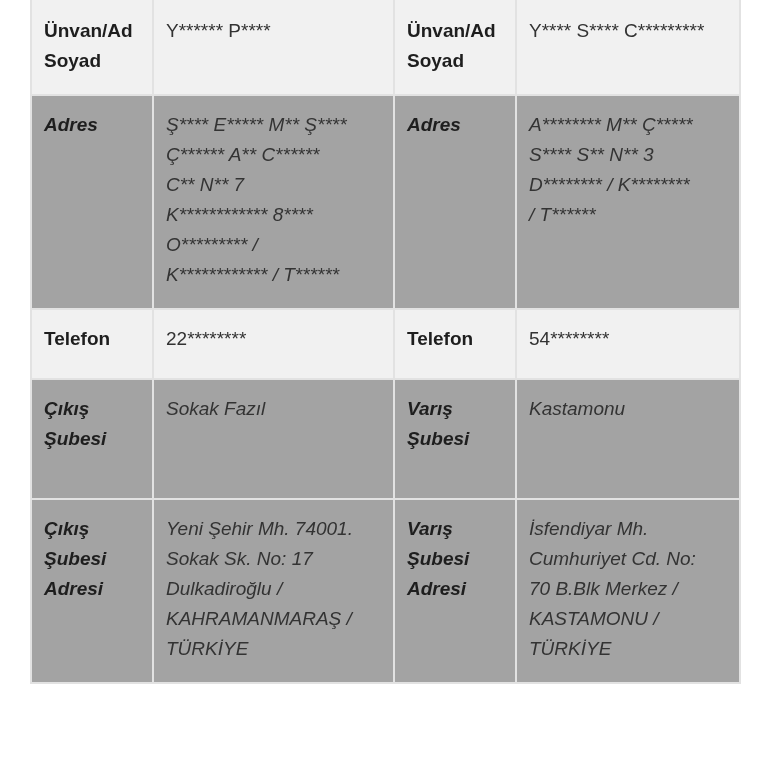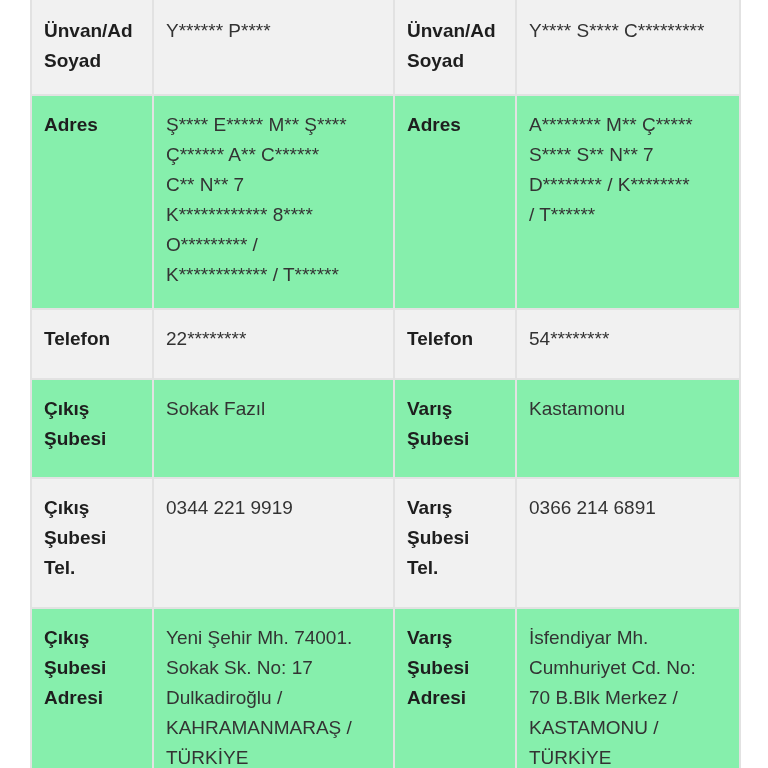--- a/index.html
+++ b/index.html
@@ -20,21 +20,21 @@
     col.lab2 { width: 122px; }
     col.val2 { width: 224px; }
     td {
       border: 2px solid #e2e2e2;
       vertical-align: top;
       padding: 14px 12px 18px 12px;
       font-size: 19px;
       line-height: 30px;
     }
     tr.gray td { background: #f1f1f1; }
-    tr.white td { background: #86efac; }
+    tr.white td { background: #a3a3a3; font-style: italic; }
     td.label { font-weight: bold; color: #1e1e1e; }
     td.value { color: #333333; }
     .line { display: block; white-space: nowrap; }
   </style>
 </head>
 <body>
 
 <div class="wrap">
   <table>
     <colgroup>
@@ -58,46 +58,40 @@
           <span class="line">Ş**** E***** M** Ş****</span>
           <span class="line">Ç****** A** C******</span>
           <span class="line">C** N** 7</span>
           <span class="line">K************ 8****</span>
           <span class="line">O********* /</span>
           <span class="line">K************ / T******</span>
         </td>
         <td class="label">Adres</td>
         <td class="value">
           <span class="line">A******** M** Ç*****</span>
-          <span class="line">S**** S** N** 7</span>
+          <span class="line">S**** S** N** 3</span>
           <span class="line">D******** / K********</span>
           <span class="line">/ T******</span>
         </td>
       </tr>
 
       <tr class="gray" style="height:70px;">
         <td class="label">Telefon</td>
         <td class="value">22********</td>
         <td class="label">Telefon</td>
         <td class="value">54********</td>
       </tr>
 
-      <tr class="white" style="height:99px;">
+      <tr class="white" style="height:120px;">
         <td class="label">Çıkış Şubesi</td>
         <td class="value">Sokak Fazıl</td>
         <td class="label">Varış Şubesi</td>
         <td class="value">Kastamonu</td>
       </tr>
 
-      <tr class="gray" style="height:130px;">
-        <td class="label">Çıkış Şubesi Tel.</td>
-        <td class="value">0344 221 9919</td>
-        <td class="label">Varış Şubesi Tel.</td>
-        <td class="value">0366 214 6891</td>
-      </tr>
 
       <tr class="white" style="height:180px;">
         <td class="label">Çıkış Şubesi Adresi</td>
         <td class="value">
           <span class="line">Yeni Şehir Mh. 74001.</span>
           <span class="line">Sokak Sk. No: 17</span>
           <span class="line">Dulkadiroğlu /</span>
           <span class="line">KAHRAMANMARAŞ /</span>
           <span class="line">TÜRKİYE</span>
         </td>

